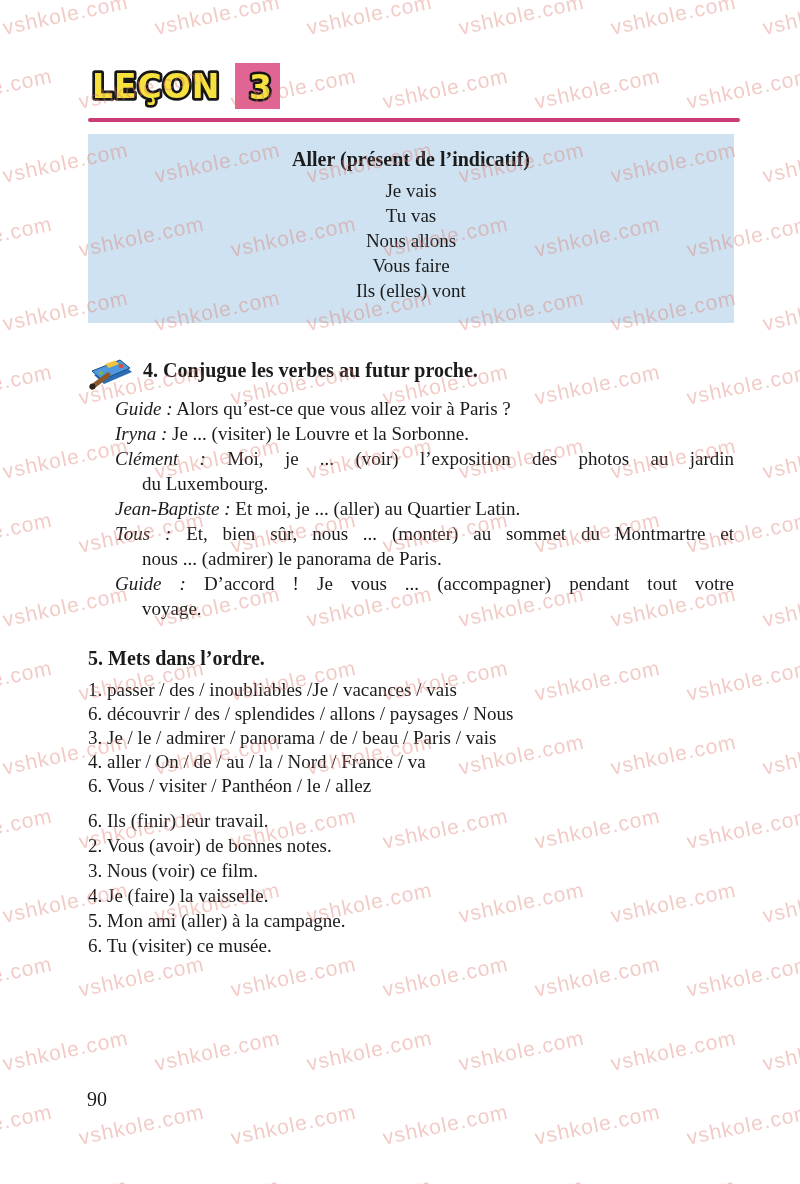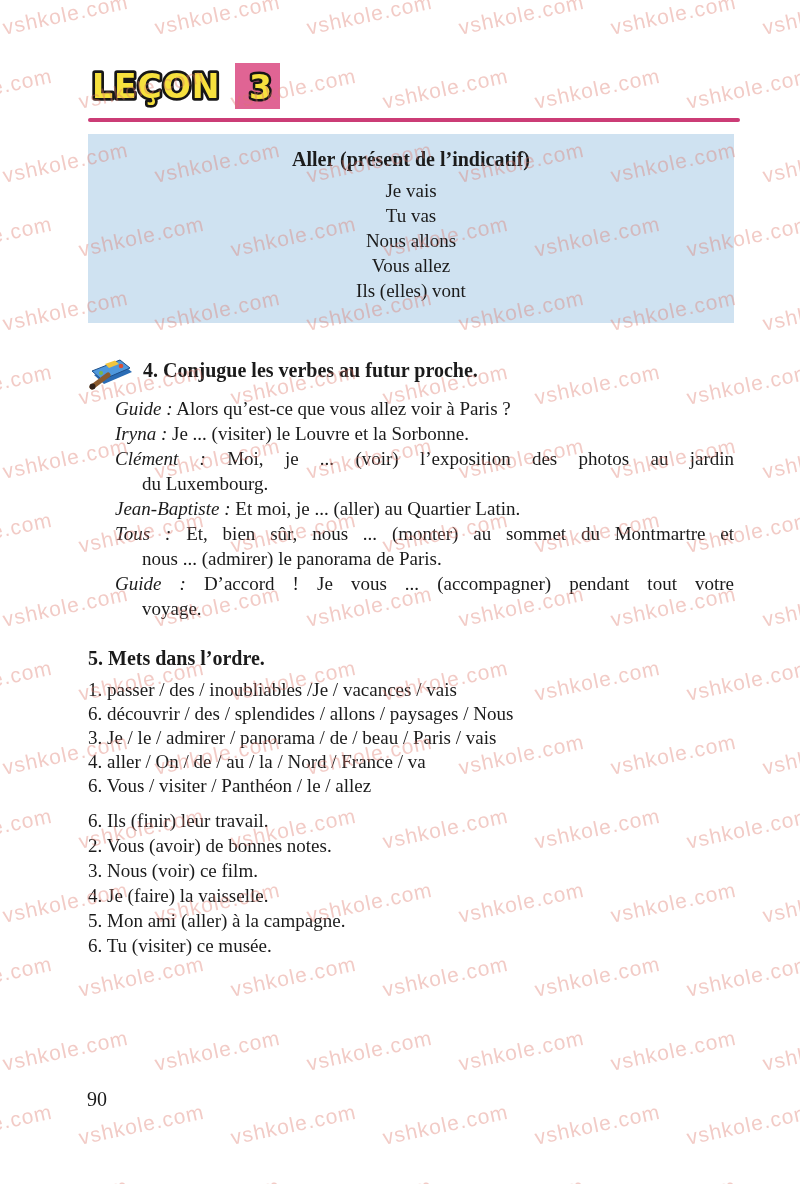--- a/index.html
+++ b/index.html
@@ -82,21 +82,21 @@
     <div class="box-title">Aller (présent de l’indicatif)</div>
     <div class="forms">
 
         <div class="form-line">Je vais</div>
 
         <div class="form-line">Tu vas</div>
 
 
         <div class="form-line">Nous allons</div>
 
-        <div class="form-line">Vous allez</div>
+        <div class="form-line">Vous faire</div>
 
         <div class="form-line">Ils (elles) vont</div>
       </div>
   </div>
 
   <div class="ex-header">
     <svg width="46" height="40" viewBox="0 0 46 40">
       <polygon points="6,25 34,14 44,22 16,34" fill="#2a6cb5"></polygon>
       <polygon points="4,21 32,10 42,18 14,30" fill="#4f98dd" stroke="#1d4f8a" stroke-width="1"></polygon>
       <polygon points="17,14 27,10.5 31,14 21,18" fill="#f2c53d"></polygon>

